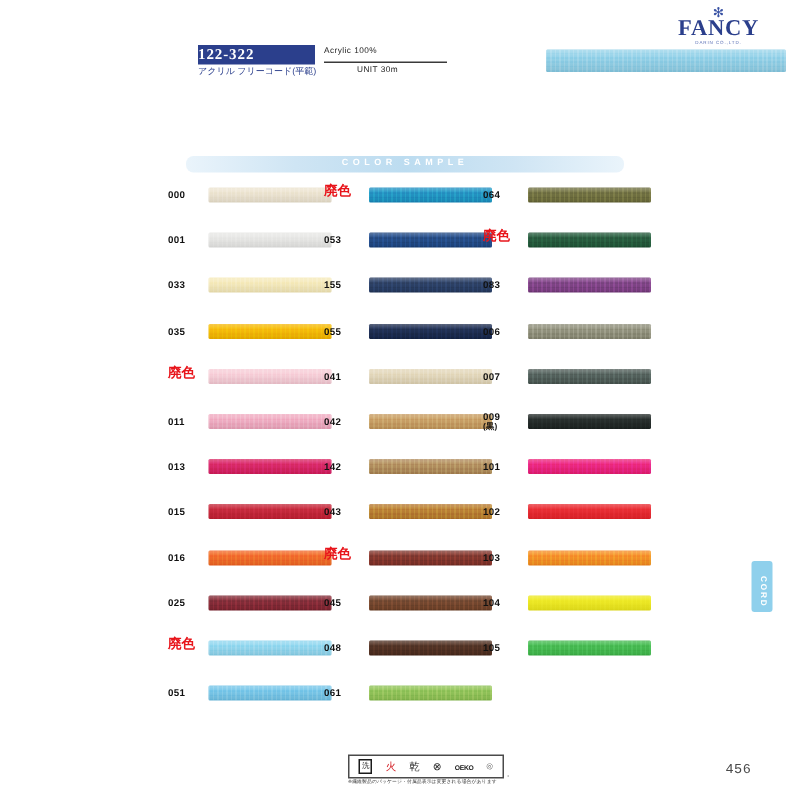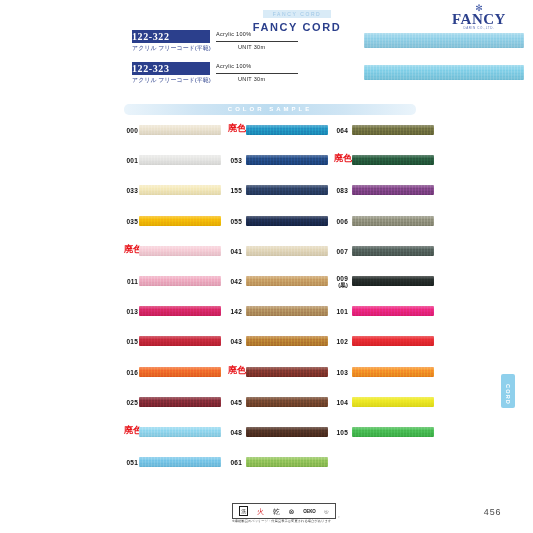--- a/index.html
+++ b/index.html
@@ -76,21 +76,21 @@
   }
 
   
   .col{position:absolute;top:124px;width:180px;}
   .col-1{left:112px;}
   .col-2{left:216px;}
   .col-3{left:322px;}
 
   .srow{position:relative;height:30.2px;}
   .slabel{
-    position:absolute;left:0;top:3px;width:26px;text-align:right;
+    position:absolute;left:0;top:3px;width:26px;text-align:left;
     font-size:6.5px;color:#111;font-weight:700;letter-spacing:.2px;
     line-height:7px;font-family:"Liberation Sans",sans-serif;
   }
   .slabel.two-line{top:0px;}
   .slabel .l2{display:block;font-size:5.5px;line-height:7px;}
   .slabel.discont{
     color:#e8151b;font-size:9px;font-weight:700;letter-spacing:0;
     top:1px;width:30px;
     font-family:"DejaVu Sans",sans-serif;
   }
@@ -149,54 +149,39 @@
   .page-no{
     position:absolute;right:32px;top:508px;font-size:9px;color:#4a4a4a;
     font-family:Liberation Mono, monospace;letter-spacing:.4px;
   }
 </style>
 </head>
 <body>
 
 <div class="page">
 
-  <div class="hdr-title-wrap">
-    <div class="hdr-kicker">FANCY CORD</div>
-    <div class="hdr-title">FANCY  CORD</div>
-  </div>
 
   <div class="logo">
     <div class="logo-star">✻</div>
     <div class="logo-name">FANCY</div>
     <div class="logo-sub">DARIN CO.,LTD.</div>
   </div>
 
   <div class="prod" style="top:30px">
     <div class="prod-code">122-322</div>
     <div class="prod-name">アクリル フリーコード(平範)</div>
     <div class="prod-mat">Acrylic  100%</div>
     <div class="prod-rule"></div>
     <div class="prod-unit">UNIT  30m</div>
     <div class="prod-swatch" id="ps0" style="background: rgb(143, 208, 232);">
       <div class="tex"></div>
       <div class="shade"></div>
     </div>
   </div>
 
-  <div class="prod" style="top:62px">
-    <div class="prod-code">122-323</div>
-    <div class="prod-name">アクリル フリーコード(平範)</div>
-    <div class="prod-mat">Acrylic  100%</div>
-    <div class="prod-rule"></div>
-    <div class="prod-unit">UNIT  30m</div>
-    <div class="prod-swatch" id="ps1" style="background: rgb(127, 207, 232);">
-      <div class="tex"></div>
-      <div class="shade"></div>
-    </div>
-  </div>
 
   <div class="cs-banner">
     <span>COLOR  SAMPLE</span>
   </div>
 
   <div class="col col-1" id="col-0">
       <div class="srow">
         <div class="slabel">000</div>
         <div class="sswatch" style="background: rgb(236, 227, 207);">
           <div class="tex"></div>

